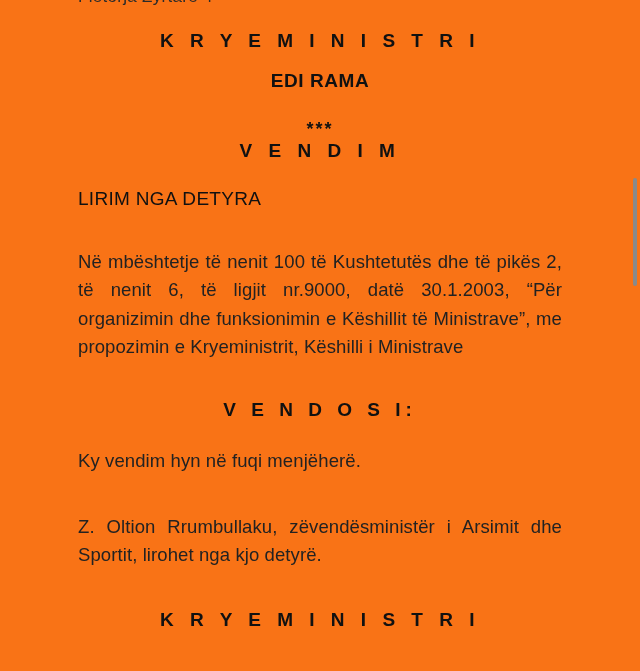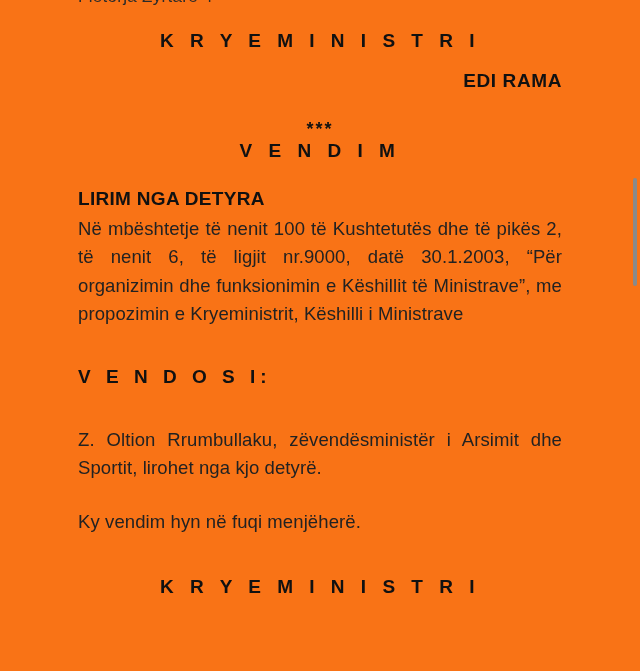--- a/index.html
+++ b/index.html
@@ -62,45 +62,46 @@
   .stars {
     text-align: center;
     font-size: 18px;
     font-weight: bold;
     letter-spacing: 2px;
     color: #111;
   }
 
   .section-title {
     font-size: 19px;
-    font-weight: bold;
+    font-weight: normal;
     letter-spacing: 0.3px;
     color: #111;
     text-align: left;
   }
 
   .body-text {
     font-size: 18.5px;
     line-height: 1.52;
     color: #222;
     text-align: justify;
     text-justify: inter-word;
     letter-spacing: 0.1px;
   }
 
   .vendosi {
     font-size: 19px;
     font-weight: bold;
     letter-spacing: 5px;
+    text-align: center;
     color: #111;
   }
 
   .mt-a { margin-top: 30px; }
-  .mt-b { margin-top: 5px; }
-  .mt-c { margin-top: 16px; text-align: right; }
+  .mt-b { margin-top: 38px; }
+  .mt-c { margin-top: 16px; }
   .mt-d { margin-top: 26px; }
   .mt-e { }
   .mt-f { margin-top: 38px; }
   .mt-g { margin-top: 40px; }
 
   
   .scrollbar-track {
     position: absolute;
     top: 0;
     right: 0;
@@ -135,23 +136,23 @@
     <div class="stars mt-d">***</div>
 
     <div class="heading-spaced mt-e">V E N D I M</div>
 
     <div class="section-title mt-d">LIRIM NGA DETYRA</div>
 
     <div class="body-text mt-b">Në mbështetje të nenit 100 të Kushtetutës dhe të pikës 2, të nenit 6, të ligjit nr.9000, datë 30.1.2003, “Për organizimin dhe funksionimin e Këshillit të Ministrave”, me propozimin e Kryeministrit, Këshilli i Ministrave</div>
 
     <div class="vendosi mt-f">V E N D O S I:</div>
 
+    <div class="body-text mt-d">Ky vendim hyn në fuqi menjëherë.</div>
+
     <div class="body-text mt-f">Z. Oltion Rrumbullaku, zëvendësministër i Arsimit dhe Sportit, lirohet nga kjo detyrë.</div>
-
-    <div class="body-text mt-d">Ky vendim hyn në fuqi menjëherë.</div>
 
     <div class="heading-spaced mt-g">K R Y E M I N I S T R I</div>
 
   </div>
 
   <div class="scrollbar-track">
     <div class="scrollbar-thumb"></div>
   </div>
 
 </div>

